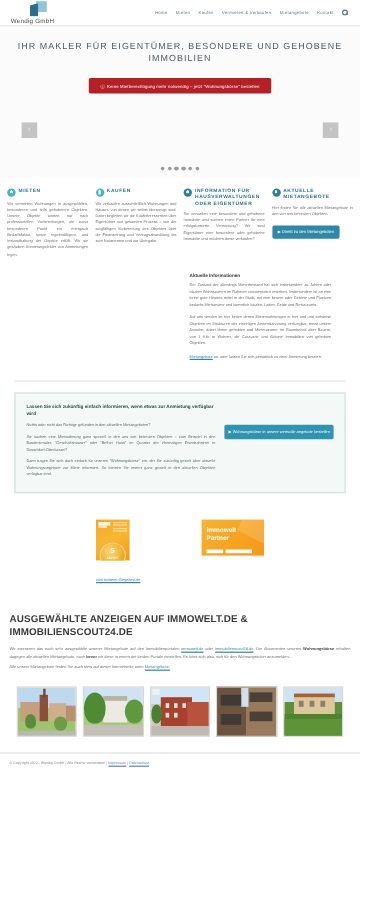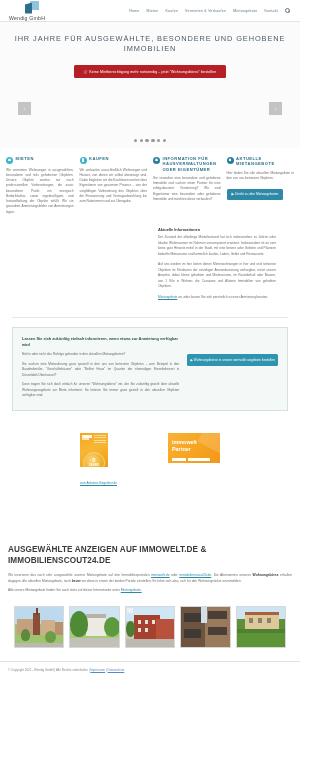--- a/index.html
+++ b/index.html
@@ -213,21 +213,21 @@
   .imw-t2 { font-size: 5.4px; color: #fff; font-weight: bold; line-height: 1.15; }
   .imw-strip {
     position: absolute; left: 4px; bottom: 2.5px; display: flex; gap: 2px; align-items: center;
   }
   .imw-chip { background: #fff; height: 3.4px; border-radius: .6px; }
 
   
   .bottom { padding: 16px 8px 0; }
   .bot-title {
     font-size: 8.2px; color: #3a3a3a; font-weight: bold; line-height: 1.32;
-    letter-spacing: .1px; margin-bottom: 6px; margin-top: 34px;
+    letter-spacing: .1px; margin-bottom: 6px;
   }
   .bot-p {
     font-size: 3.3px; color: #6e6e6e; line-height: 1.75; text-align: justify;
     margin-bottom: 3px;
   }
   .bot-p a { color: #2e88a8; text-decoration: underline; }
   .bot-p b { color: #3a3a3a; }
 
   
   .gallery {
@@ -310,21 +310,21 @@
     <span class="nav-item">Mieten</span>
     <span class="nav-item">Kaufen</span>
     <span class="nav-item">Vermieten &amp; Verkaufen</span>
     <span class="nav-item">Mietangebote</span>
     <span class="nav-item">Kontakt</span>
     <span class="nav-search"></span>
   </nav>
 </div>
 
 <div class="hero">
-  <h1 class="hero-title">IHR JAHRE FÜR AUSGEWÄHLTE, BESONDERE UND GEHOBENE IMMOBILIEN</h1>
+  <h1 class="hero-title">IHR MAKLER FÜR EIGENTÜMER, BESONDERE UND GEHOBENE IMMOBILIEN</h1>
   <button class="hero-btn">
     <span class="ico">ⓘ</span><span>Keine Mietberechtigung mehr notwendig – jetzt "Wohnungsbörse" bestellen</span>
   </button>
 </div>
 
 <div class="carousel">
   <button class="car-arrow prev">‹</button>
   <button class="car-arrow next">›</button>
   <div class="car-dots">
     <span></span>

